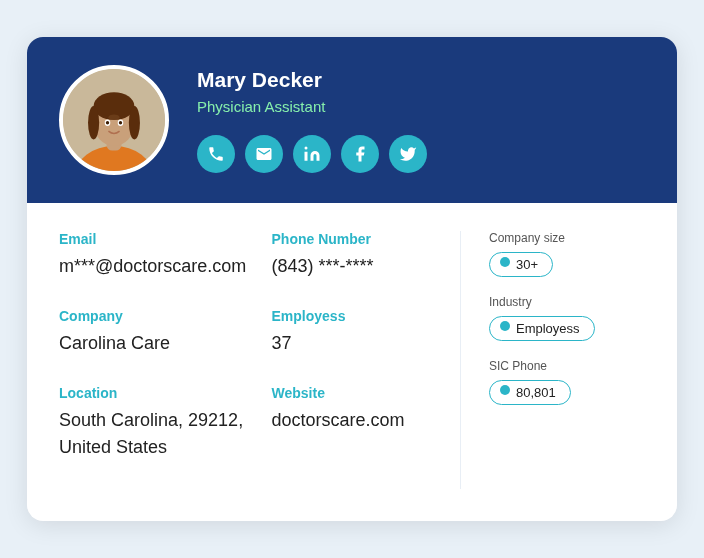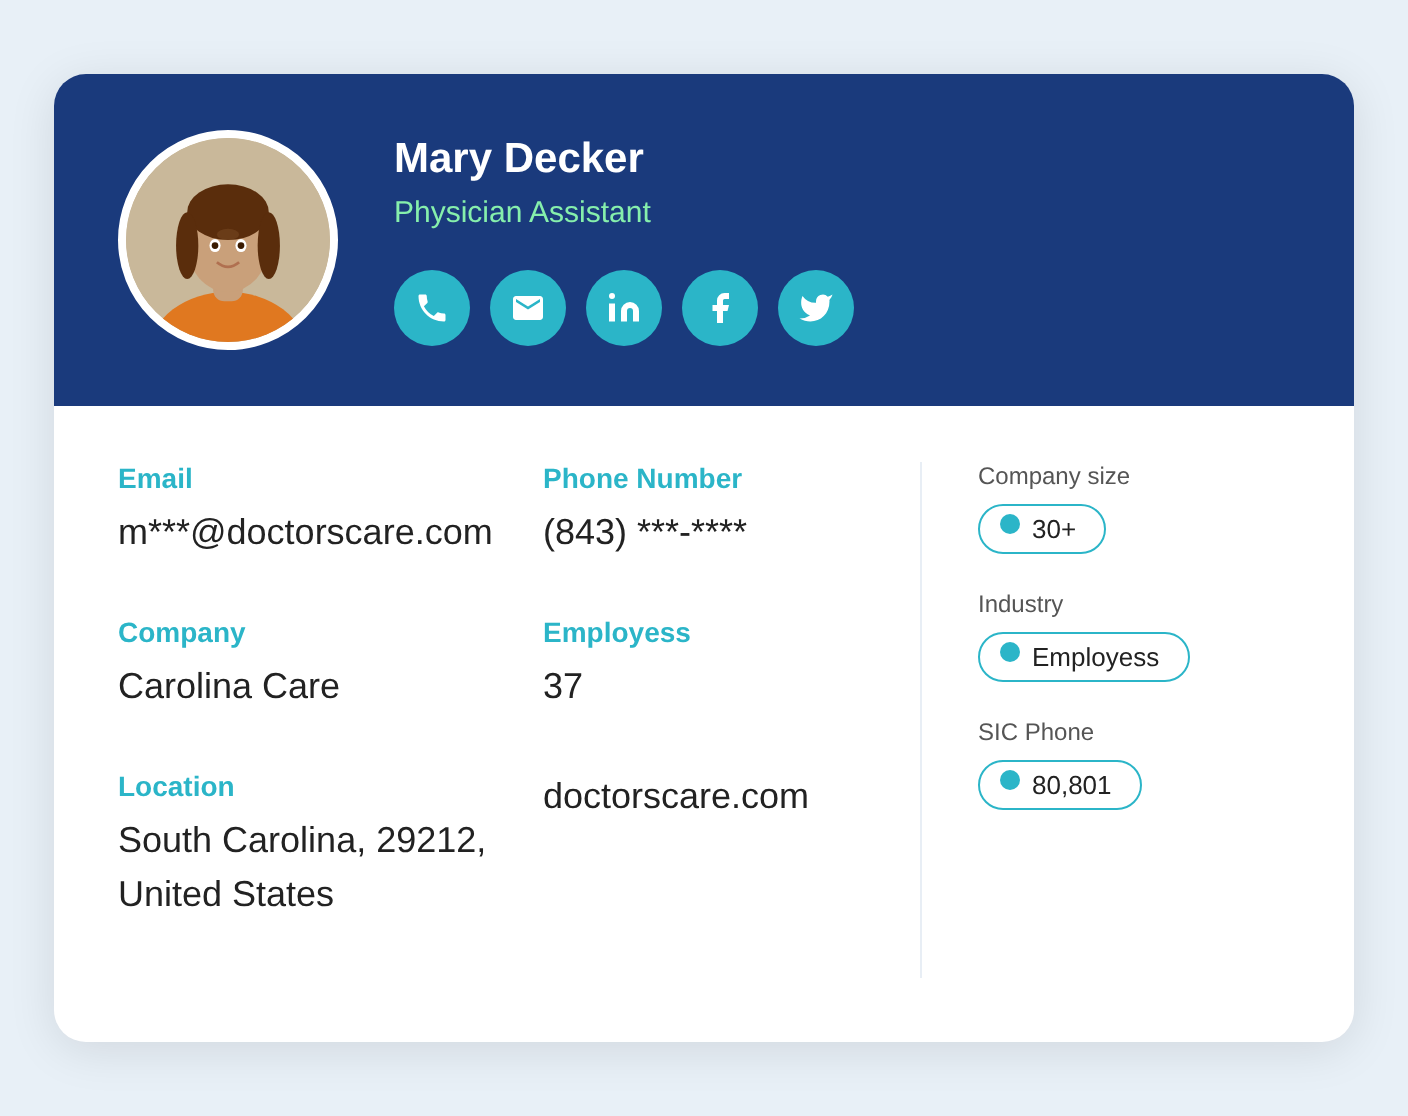--- a/index.html
+++ b/index.html
@@ -223,20 +223,21 @@
         <div class="info-label">Employess</div>
         <div class="info-value">37</div>
       </div>
 
       <div class="info-section">
         <div class="info-label">Location</div>
         <div class="info-value">South Carolina, 29212, United States</div>
       </div>
 
       <div class="info-section">
+        <div class="info-label">Website</div>
         <div class="info-value">doctorscare.com</div>
       </div>
 
     </div>
 
     <div class="sidebar">
 
       <div>
         <div class="sidebar-item-label">Company size</div>
         <div class="tag-pill">

